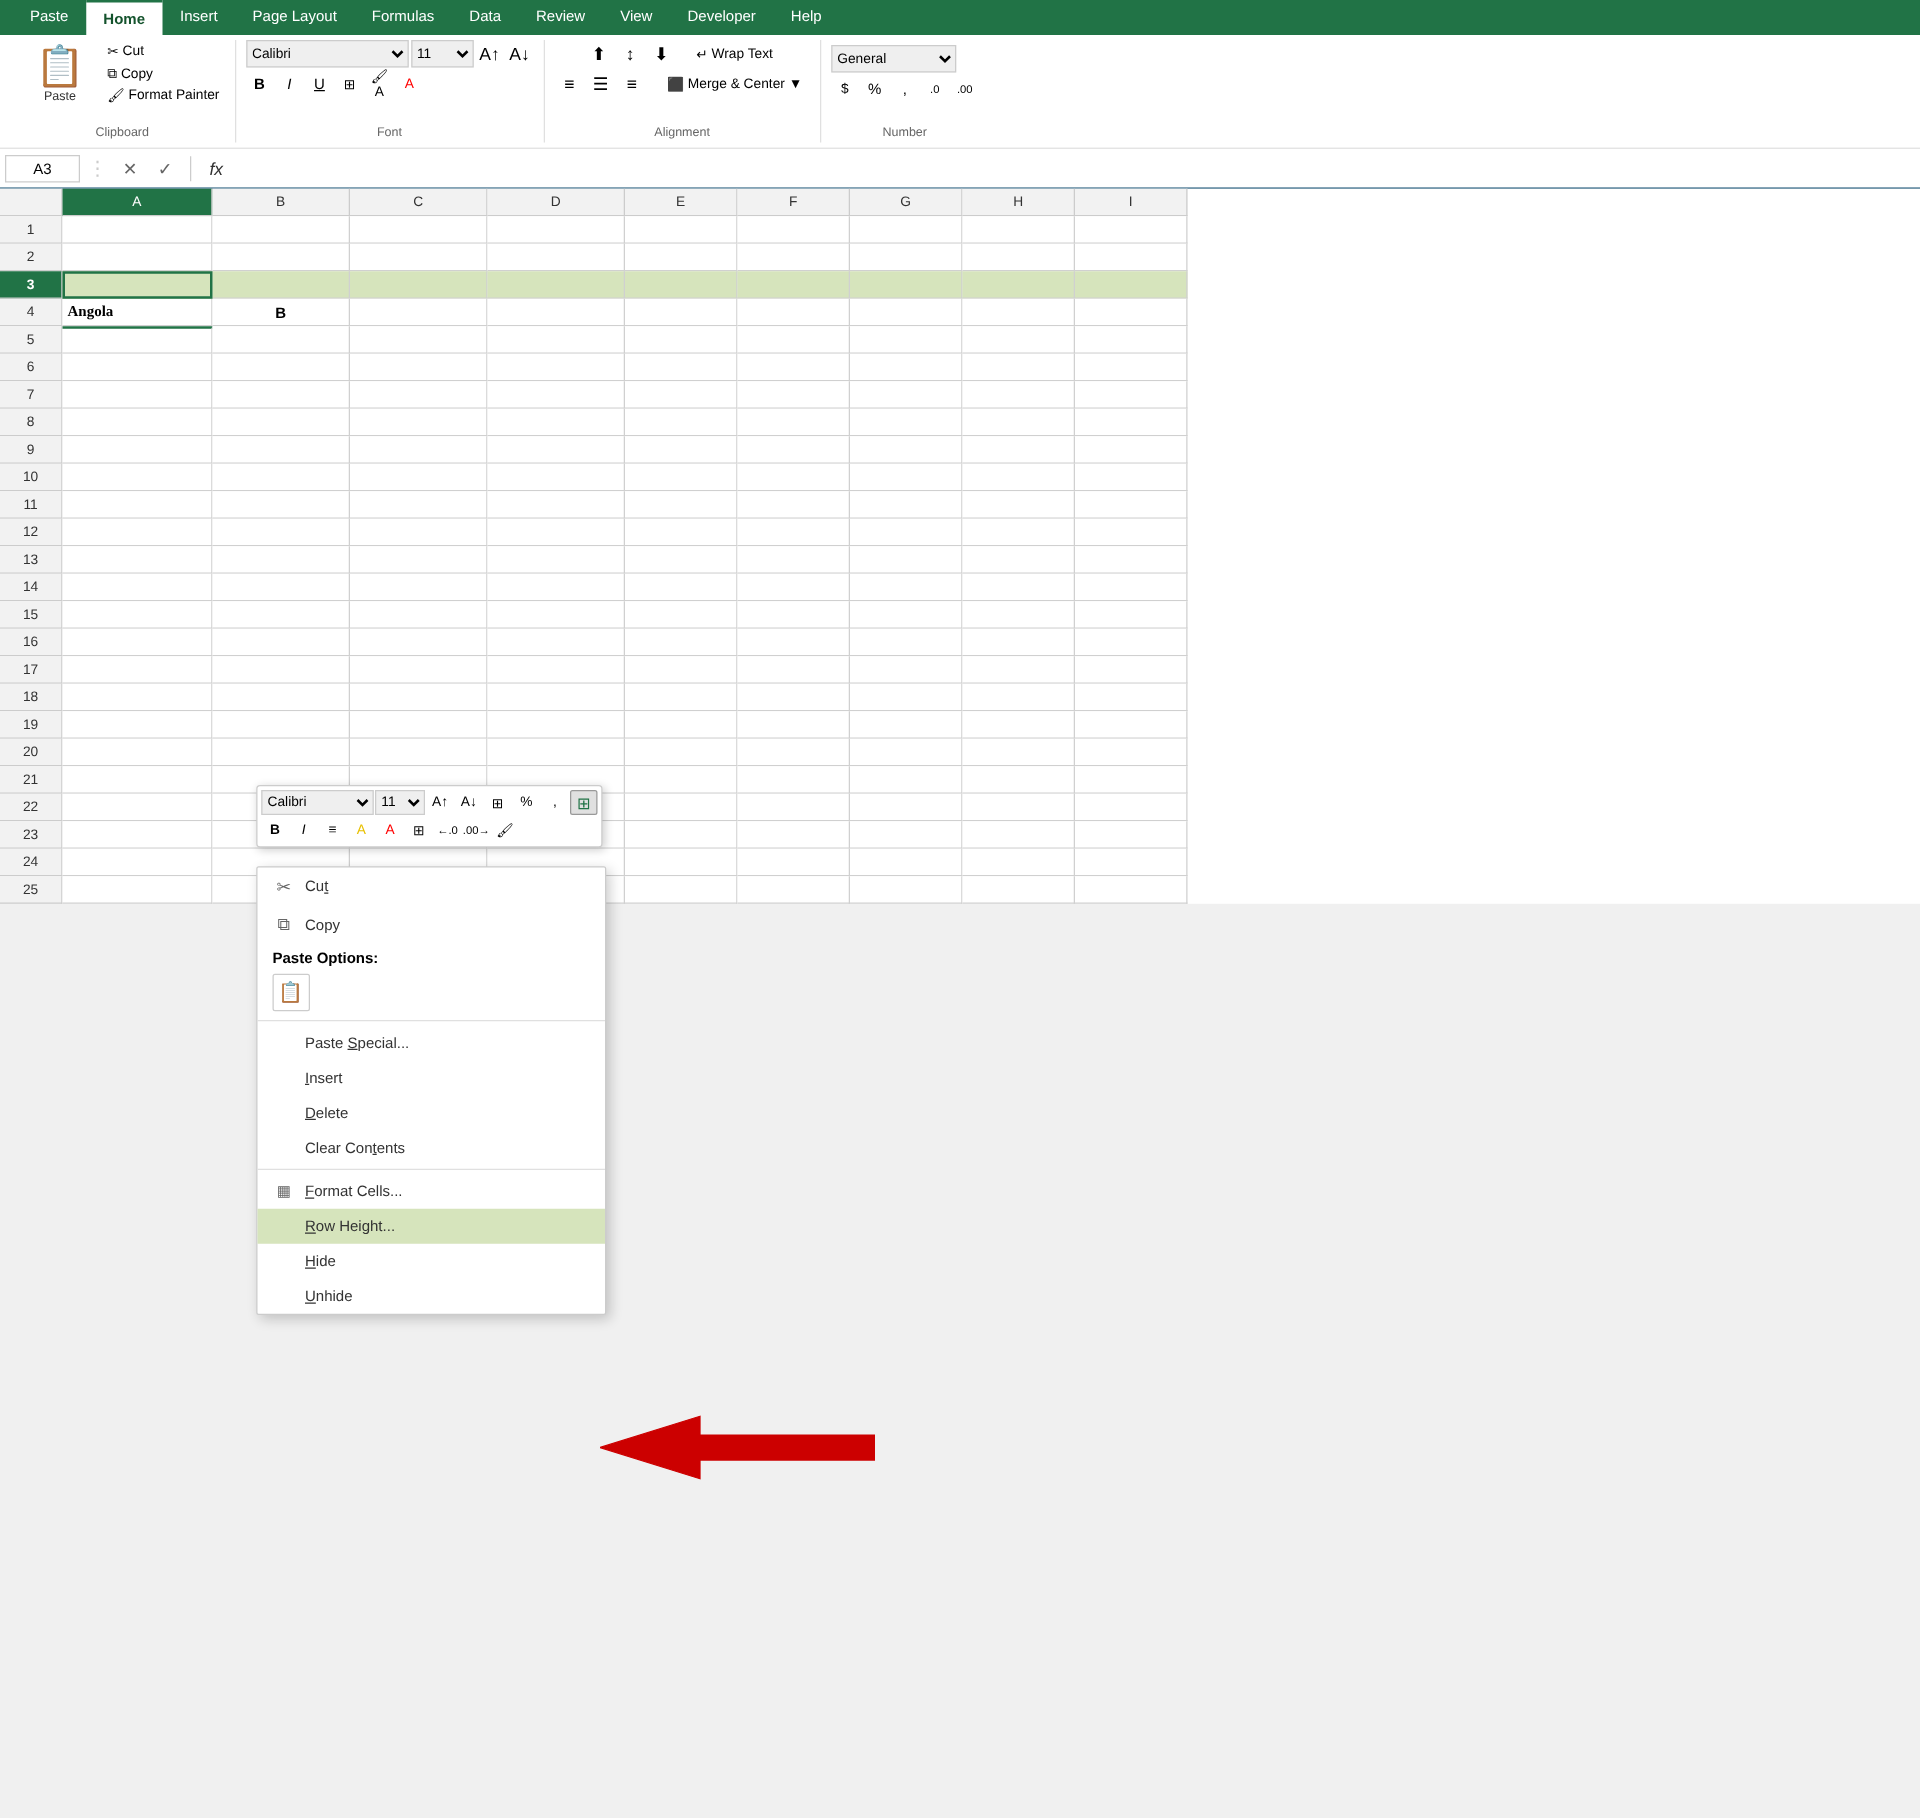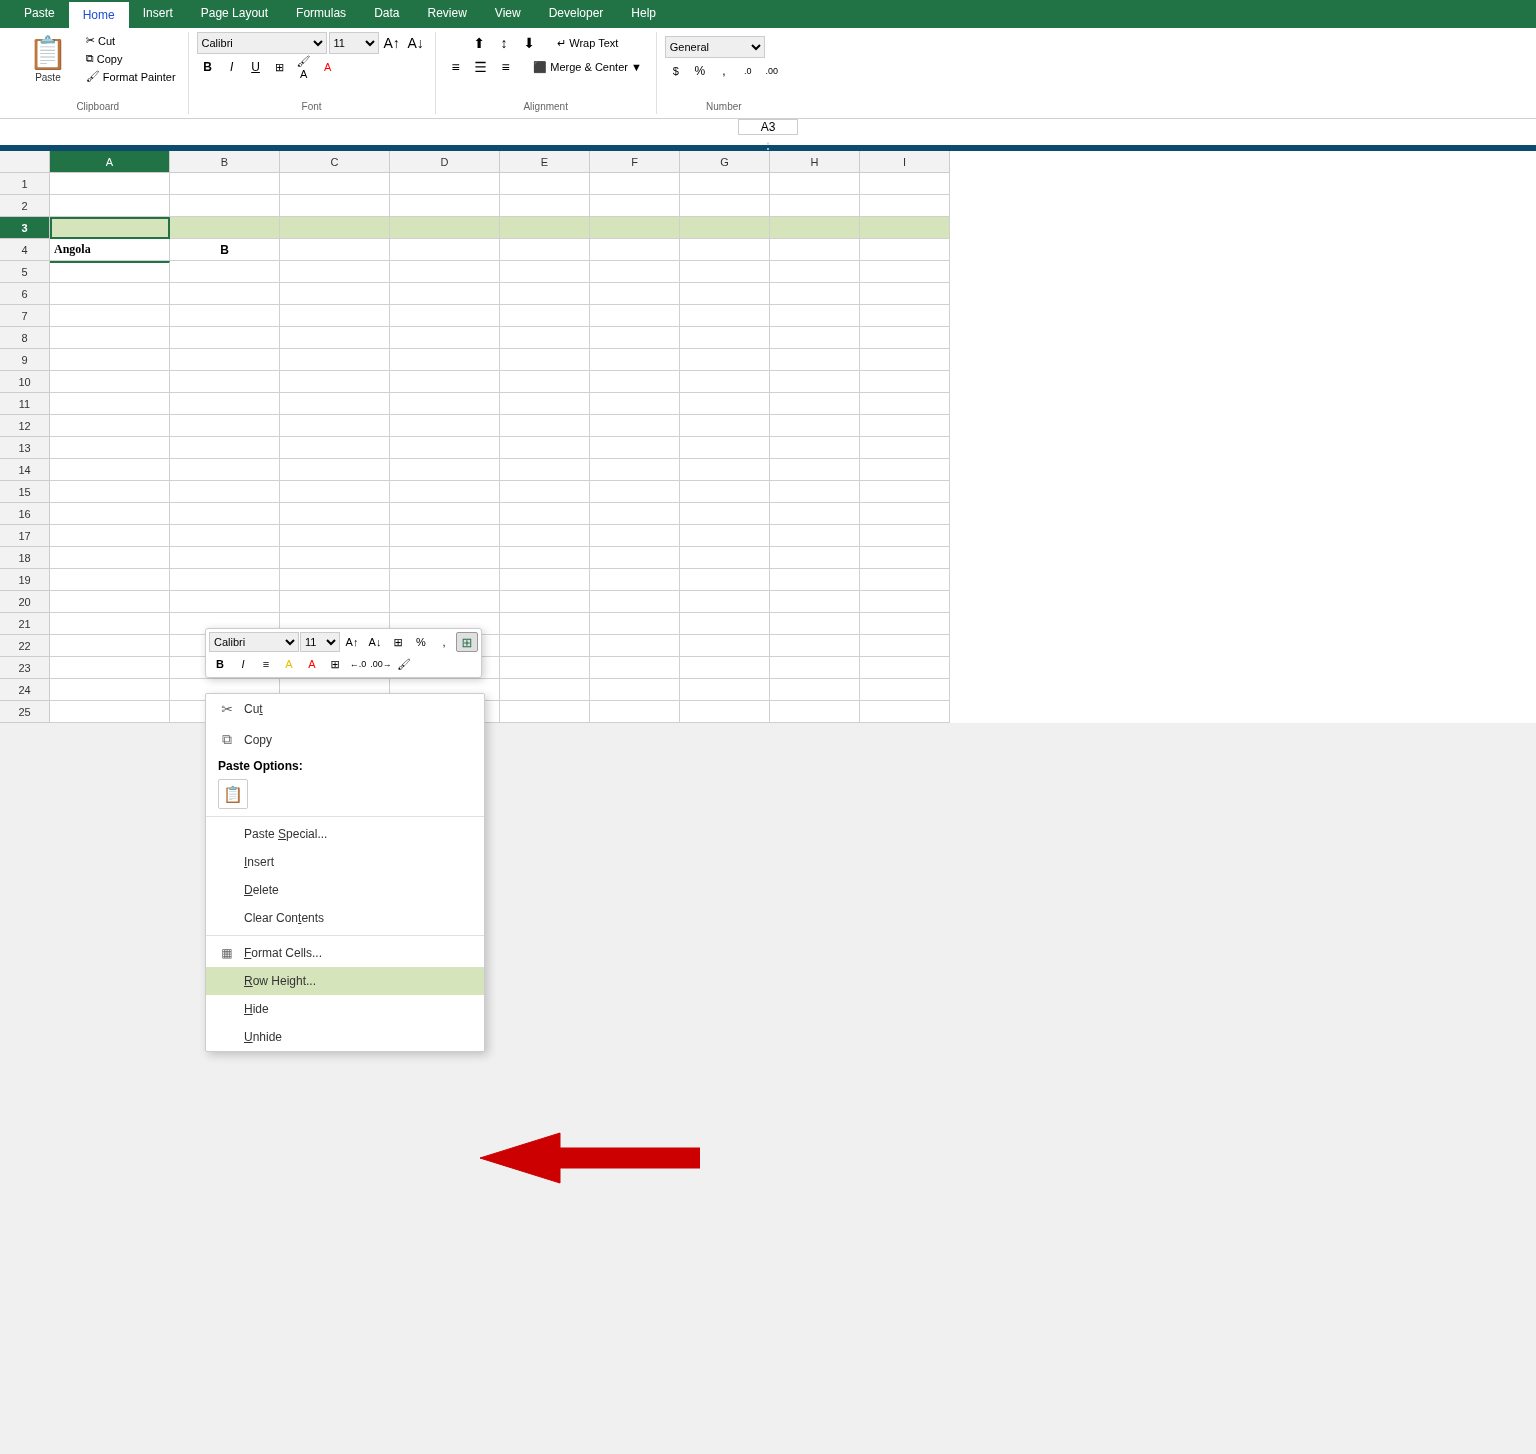--- a/index.html
+++ b/index.html
@@ -2,21 +2,21 @@
 <html><head>
   <meta charset="utf-8">
   <style>
     * { box-sizing: border-box; margin: 0; padding: 0; }
     body { font-family: 'Segoe UI', Arial, sans-serif; font-size: 12px; background: #f0f0f0; overflow: hidden; width: 1536px; height: 1454px; }
 
     
     .ribbon { background: #fff; border-bottom: 1px solid #d0d0d0; }
     .ribbon-tabs { display: flex; background: #217346; padding: 0 10px; }
     .ribbon-tab { padding: 6px 14px; font-size: 12px; color: #fff; cursor: pointer; }
-    .ribbon-tab.active { background: #fff; color: #1d4ed8; font-weight: normal; border-top: 2px solid #217346; }
+    .ribbon-tab.active { background: #fff; color: #14532d; font-weight: bold; border-top: 2px solid #217346; }
 
     .ribbon-content { display: flex; align-items: stretch; padding: 4px 8px; background: #fff; min-height: 90px; }
     .ribbon-group { display: flex; flex-direction: column; align-items: center; padding: 0 8px; border-right: 1px solid #e0e0e0; position: relative; }
     .ribbon-group:last-child { border-right: none; justify-content: flex-end; }
     .ribbon-group-content { display: flex; align-items: center; flex: 1; gap: 2px; }
     .ribbon-group-label { font-size: 10px; color: #666; margin-top: 16px; padding-bottom: 2px; }
 
     .ribbon-btn { display: flex; flex-direction: column; align-items: center; justify-content: center; padding: 3px 5px; border: none; background: transparent; cursor: pointer; border-radius: 3px; font-size: 10px; min-width: 28px; }
     .ribbon-btn-label { font-size: 10px; color: #333; }
 
@@ -42,21 +42,21 @@
     .align-btn { width: 24px; height: 22px; border: none; background: transparent; cursor: pointer; display: flex; align-items: center; justify-content: center; border-radius: 2px; font-size: 14px; }
     .align-row { display: flex; gap: 1px; }
     .wrap-text-btn { display: flex; align-items: center; gap: 3px; padding: 2px 6px; border: none; background: transparent; cursor: pointer; border-radius: 2px; font-size: 11px; }
     .merge-btn { display: flex; align-items: center; gap: 3px; padding: 2px 6px; border: none; background: transparent; cursor: pointer; border-radius: 2px; font-size: 11px; }
     .align-group-content { display: flex; flex-direction: column; gap: 2px; }
 
     
     .number-select { height: 22px; font-size: 11px; border: 1px solid #ccc; width: 100px; }
 
     
-    .formula-bar { display: flex; align-items: center; background: #fff; border-bottom: 6px solid #0c4a6e; height: 32px; padding: 0 4px; gap: 4px; flex-direction: column; }
+    .formula-bar { display: flex; align-items: center; background: #fff; border-bottom: 1px solid #0c4a6e; height: 32px; padding: 0 4px; gap: 4px; }
     .cell-ref { width: 60px; height: 22px; border: 1px solid #ccc; font-size: 12px; padding: 0 4px; text-align: center; }
     .formula-divider { width: 1px; height: 20px; background: #ccc; margin: 0 4px; }
     .formula-icon-btn { width: 24px; height: 22px; border: none; background: transparent; cursor: pointer; display: flex; align-items: center; justify-content: center; color: #666; font-size: 14px; }
     .formula-input { flex: 1; height: 22px; border: none; font-size: 12px; outline: none; }
     .corner-cell { width: 50px; min-width: 50px; height: 22px; background: #f2f2f2; border-right: 1px solid #ccc; border-bottom: 1px solid #ccc; }
     .col-header { height: 22px; border-right: 1px solid #ccc; border-bottom: 1px solid #ccc; background: #f2f2f2; display: flex; align-items: center; justify-content: center; font-size: 11px; font-weight: 500; color: #333; user-select: none; }
     .col-header.active { background: #217346; color: #fff; }
     .row-number { width: 50px; min-width: 50px; height: 22px; background: #f2f2f2; border-right: 1px solid #ccc; border-bottom: 1px solid #ccc; display: flex; align-items: center; justify-content: center; font-size: 11px; color: #333; user-select: none; }
     .row-number.active { background: #217346; color: #fff; font-weight: bold; }
     .grid-row { display: flex; }

